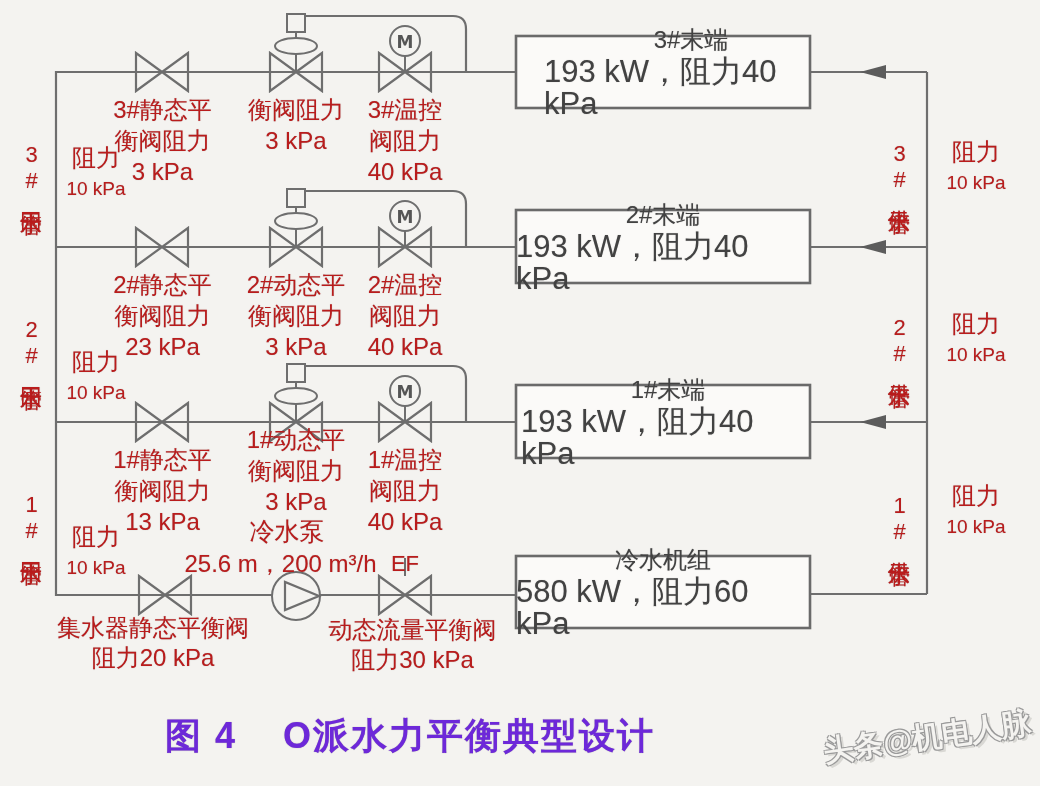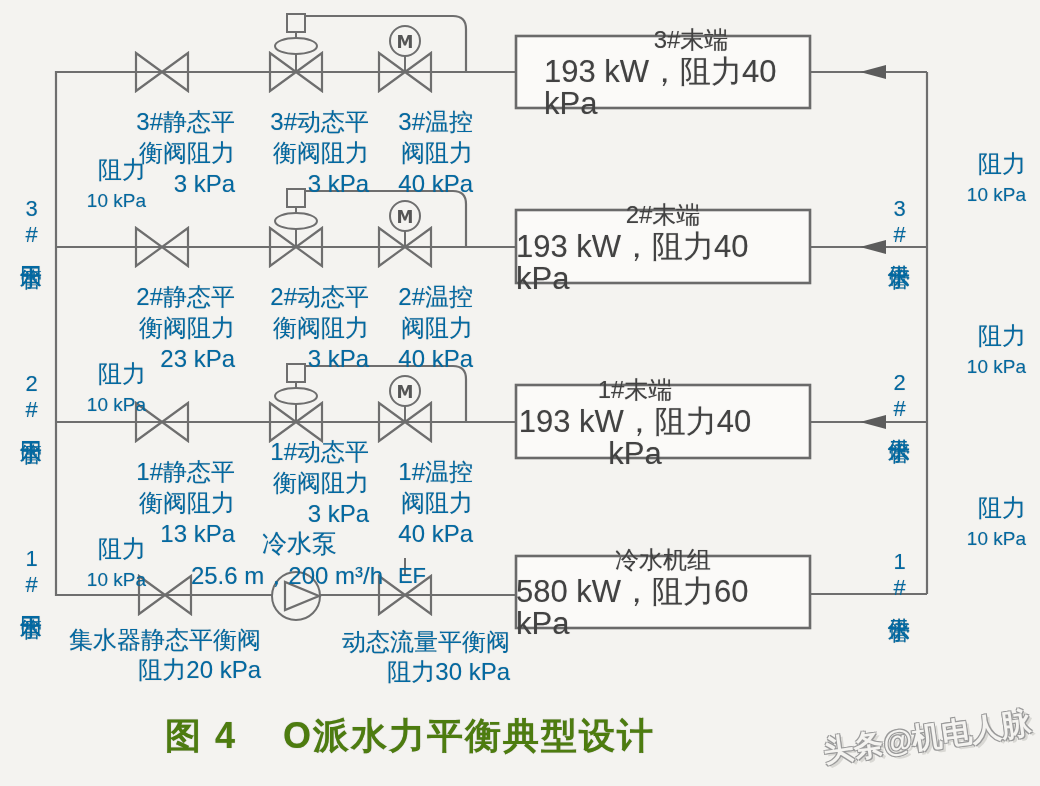--- a/index.html
+++ b/index.html
@@ -11,39 +11,39 @@
   }
   #stage{position:relative;width:1040px;height:786px;}
   svg{position:absolute;left:0;top:0;}
   .pipe{stroke:#6e6e6e;stroke-width:2.2;fill:none;}
   .valve{stroke:#6e6e6e;stroke-width:2.2;fill:none;}
   .unitbox{fill:#fbfaf8;stroke:#6a6a6a;stroke-width:2.6;}
   .actuator{stroke:#6e6e6e;stroke-width:2;fill:#f4f3f0;}
   .arrow{fill:#5c5c5c;stroke:none;}
   .motor-letter{font:bold 17px "DejaVu Sans",sans-serif;fill:#555;text-anchor:middle;}
   .lbl{
-    position:absolute;color:#0369a1;
+    position:absolute;color:#b91c1c;
     text-shadow:0 0 1px rgba(70,70,70,.35);
-    font-size:24px;line-height:31px;text-align:right;white-space:nowrap;margin-top:12px;
+    font-size:24px;line-height:31px;text-align:center;white-space:nowrap;
   }
   .vlabel{
     writing-mode:vertical-rl;text-orientation:upright;
     font-size:22px;line-height:30px;letter-spacing:1px;
   }
   .res .l2{font-size:19px;}
   .boxtext{
     position:absolute;display:flex;flex-direction:column;justify-content:center;align-items:center;
     text-shadow:0 0 1px rgba(70,70,70,.35);
   }
   .boxtext .name{font-size:24px;line-height:32px;}
   .boxtext .spec{font-size:31px;line-height:32px;}
   .caption{
     position:absolute;left:0;top:712px;width:820px;
     display:flex;justify-content:center;gap:46px;
-    font-size:36px;font-weight:700;color:#4d7c0f;letter-spacing:2px;
+    font-size:36px;font-weight:700;color:#6d28d9;letter-spacing:2px;
     text-shadow:0 0 1px rgba(50,50,50,.4);
   }
   .watermark{
     position:absolute;left:812px;top:702px;width:232px;height:80px;
     transform:rotate(-8deg);
     font-size:30px;font-weight:700;text-align:center;line-height:70px;
     color:#f4f3f0;
     text-shadow:-1px -1px 0 #9a9a9a,1px -1px 0 #9a9a9a,-1px 1px 0 #9a9a9a,1px 1px 0 #9a9a9a,3px 3px 0 #d9d8d4;
     white-space:nowrap;
   }
@@ -131,21 +131,20 @@
     <div class="l1">阻力</div>
     <div class="l2">10 kPa</div>
   </div>
 
   <div class="lbl" style="left:90px;top:94px;width:145px;">
     <div>3#静态平</div>
     <div>衡阀阻力</div>
     <div>3 kPa</div>
   </div>
   <div class="lbl" style="left:223px;top:94px;width:146px;">
-    <div>3#动态平</div>
     <div>衡阀阻力</div>
     <div>3 kPa</div>
   </div>
   <div class="lbl" style="left:337px;top:94px;width:136px;">
     <div>3#温控</div>
     <div>阀阻力</div>
     <div>40 kPa</div>
   </div>
 
   <div class="lbl" style="left:90px;top:269px;width:145px;">
@@ -181,21 +180,21 @@
   </div>
 
   <div class="boxtext" style="left:516px;top:36px;width:294px;height:72px;padding-left:28px;">
     <div class="name">3#末端</div>
     <div class="spec">193 kW，阻力40 kPa</div>
   </div>
   <div class="boxtext" style="left:516px;top:210px;width:294px;height:73px;border-radius:21px;">
     <div class="name">2#末端</div>
     <div class="spec">193 kW，阻力40 kPa</div>
   </div>
-  <div class="boxtext" style="left:488px;top:385px;width:294px;height:73px;text-align:center;">
+  <div class="boxtext" style="left:521px;top:385px;width:294px;height:73px;">
     <div class="name">1#末端</div>
     <div class="spec">193 kW，阻力40 kPa</div>
   </div>
   <div class="boxtext" style="left:516px;top:556px;width:294px;height:72px;">
     <div class="name">冷水机组</div>
     <div class="spec">580 kW，阻力60 kPa</div>
   </div>
 
   <div class="lbl vlabel" style="left:884px;top:98px;height:142px;">3#供水干管</div>
   <div class="lbl vlabel" style="left:884px;top:272px;height:142px;">2#供水干管</div>

